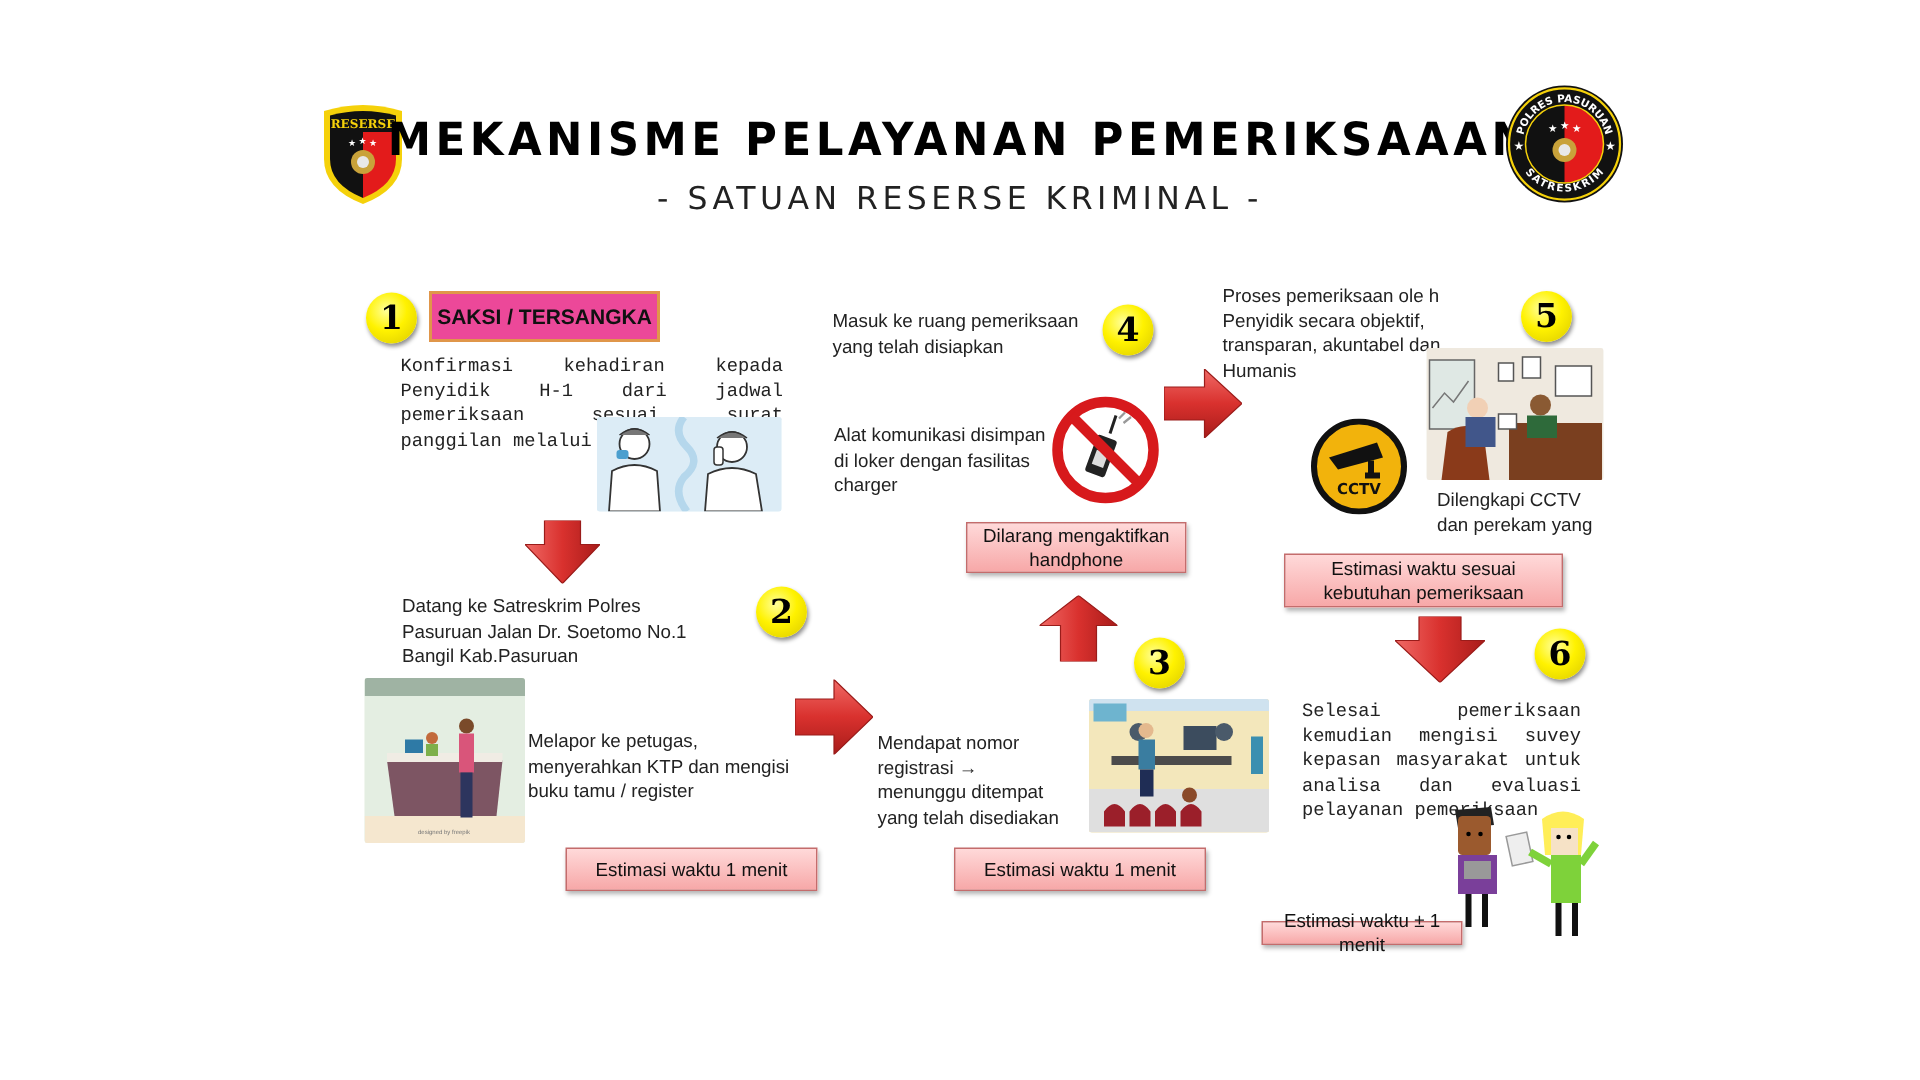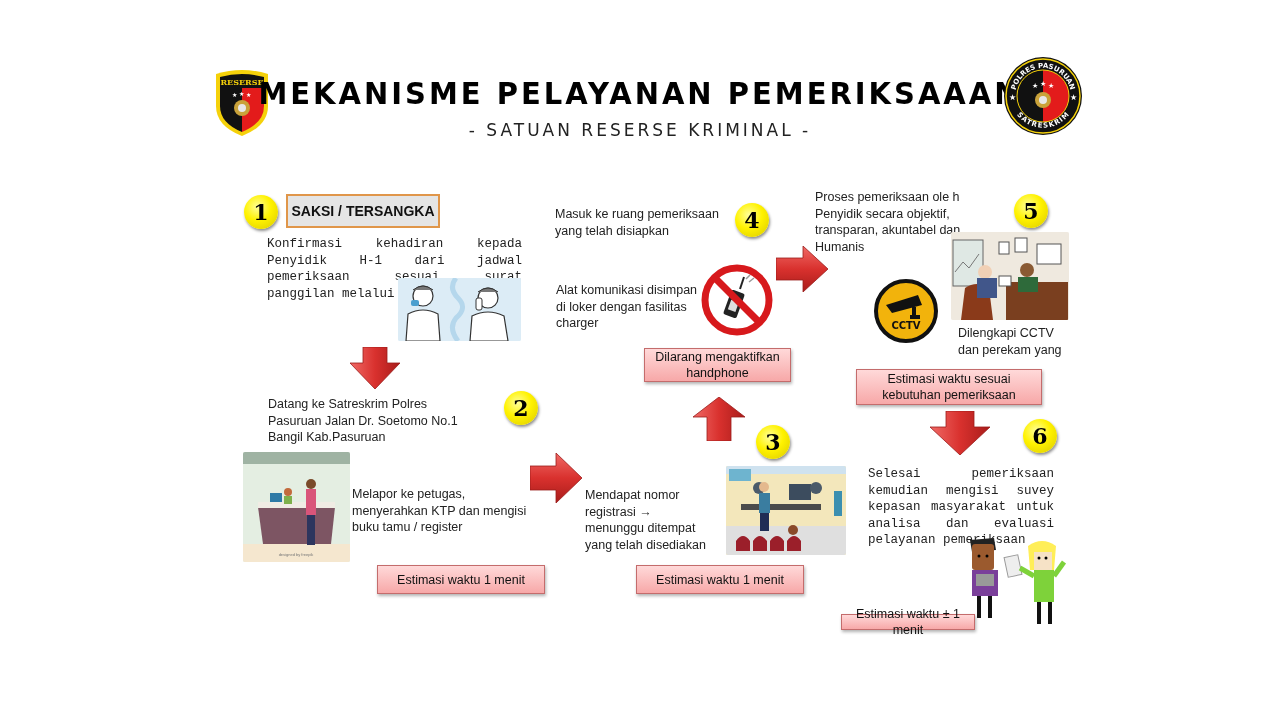--- a/index.html
+++ b/index.html
@@ -2,38 +2,38 @@
 <html><head>
 <meta charset="utf-8">
 <style>
   * { box-sizing: border-box; margin: 0; padding: 0; }
   html, body { width: 1280px; height: 720px; background: #ffffff; overflow: hidden; }
   body { position: relative; font-family: "Liberation Sans", "DejaVu Sans", sans-serif; color: #222; }
   .abs { position: absolute; }
 
   
   .title { left: 0; width: 1280px; top: 76px; text-align: center; font-family: "DejaVu Sans", sans-serif; font-weight: bold; font-size: 29px; letter-spacing: 3px; color: #000; transform: scaleY(1.05); }
-  .subtitle { left: 0; width: 1280px; top: 120px; text-align: center; font-family: "DejaVu Sans", sans-serif; font-size: 17px; letter-spacing: 3px; color: #222; }
+  .subtitle { left: 0; width: 1280px; top: 120px; text-align: center; font-family: "DejaVu Sans", sans-serif; font-size: 21px; letter-spacing: 3px; color: #222; }
 
   
   .badge-shield { left: 212px; top: 68px; width: 60px; height: 70px; }
   .badge-round { left: 1003px; top: 56px; width: 80px; height: 80px; }
 
   
   .num { width: 34px; height: 34px; border-radius: 50%;
     background: radial-gradient(circle at 40% 35%, #ffff9a 0%, #fff200 45%, #d9c800 100%);
     box-shadow: 1px 2px 3px rgba(0,0,0,0.45);
     font-family: "DejaVu Serif", serif; font-weight: bold; font-size: 22px; color: #000;
     display: flex; align-items: center; justify-content: center; }
 
   .txt { font-size: 12.5px; line-height: 16.5px; color: #222; }
   .center { text-align: left; }
   .justify { text-align: justify; text-align-last: left; font-family: Liberation Mono, monospace; }
 
-  .saksi-box { left: 286px; top: 194px; width: 154px; height: 34px; border: 2px solid #e0964a; background: #e5e5e5;
+  .saksi-box { left: 286px; top: 194px; width: 154px; height: 34px; border: 2px solid #e0964a; background: #ec4899;
     font-weight: bold; font-size: 14px; display: flex; align-items: center; justify-content: center; color: #111; }
 
   .pink { background: linear-gradient(#ffd9d9, #f7a8a8); border: 1px solid #c46c6c;
     box-shadow: 1px 2px 3px rgba(0,0,0,0.3); font-size: 12.5px; color: #111;
     display: flex; align-items: center; justify-content: center; text-align: center; line-height: 16px; }
 
   .illus { border-radius: 2px; overflow: hidden; }
 </style>
 </head>
 <body>

